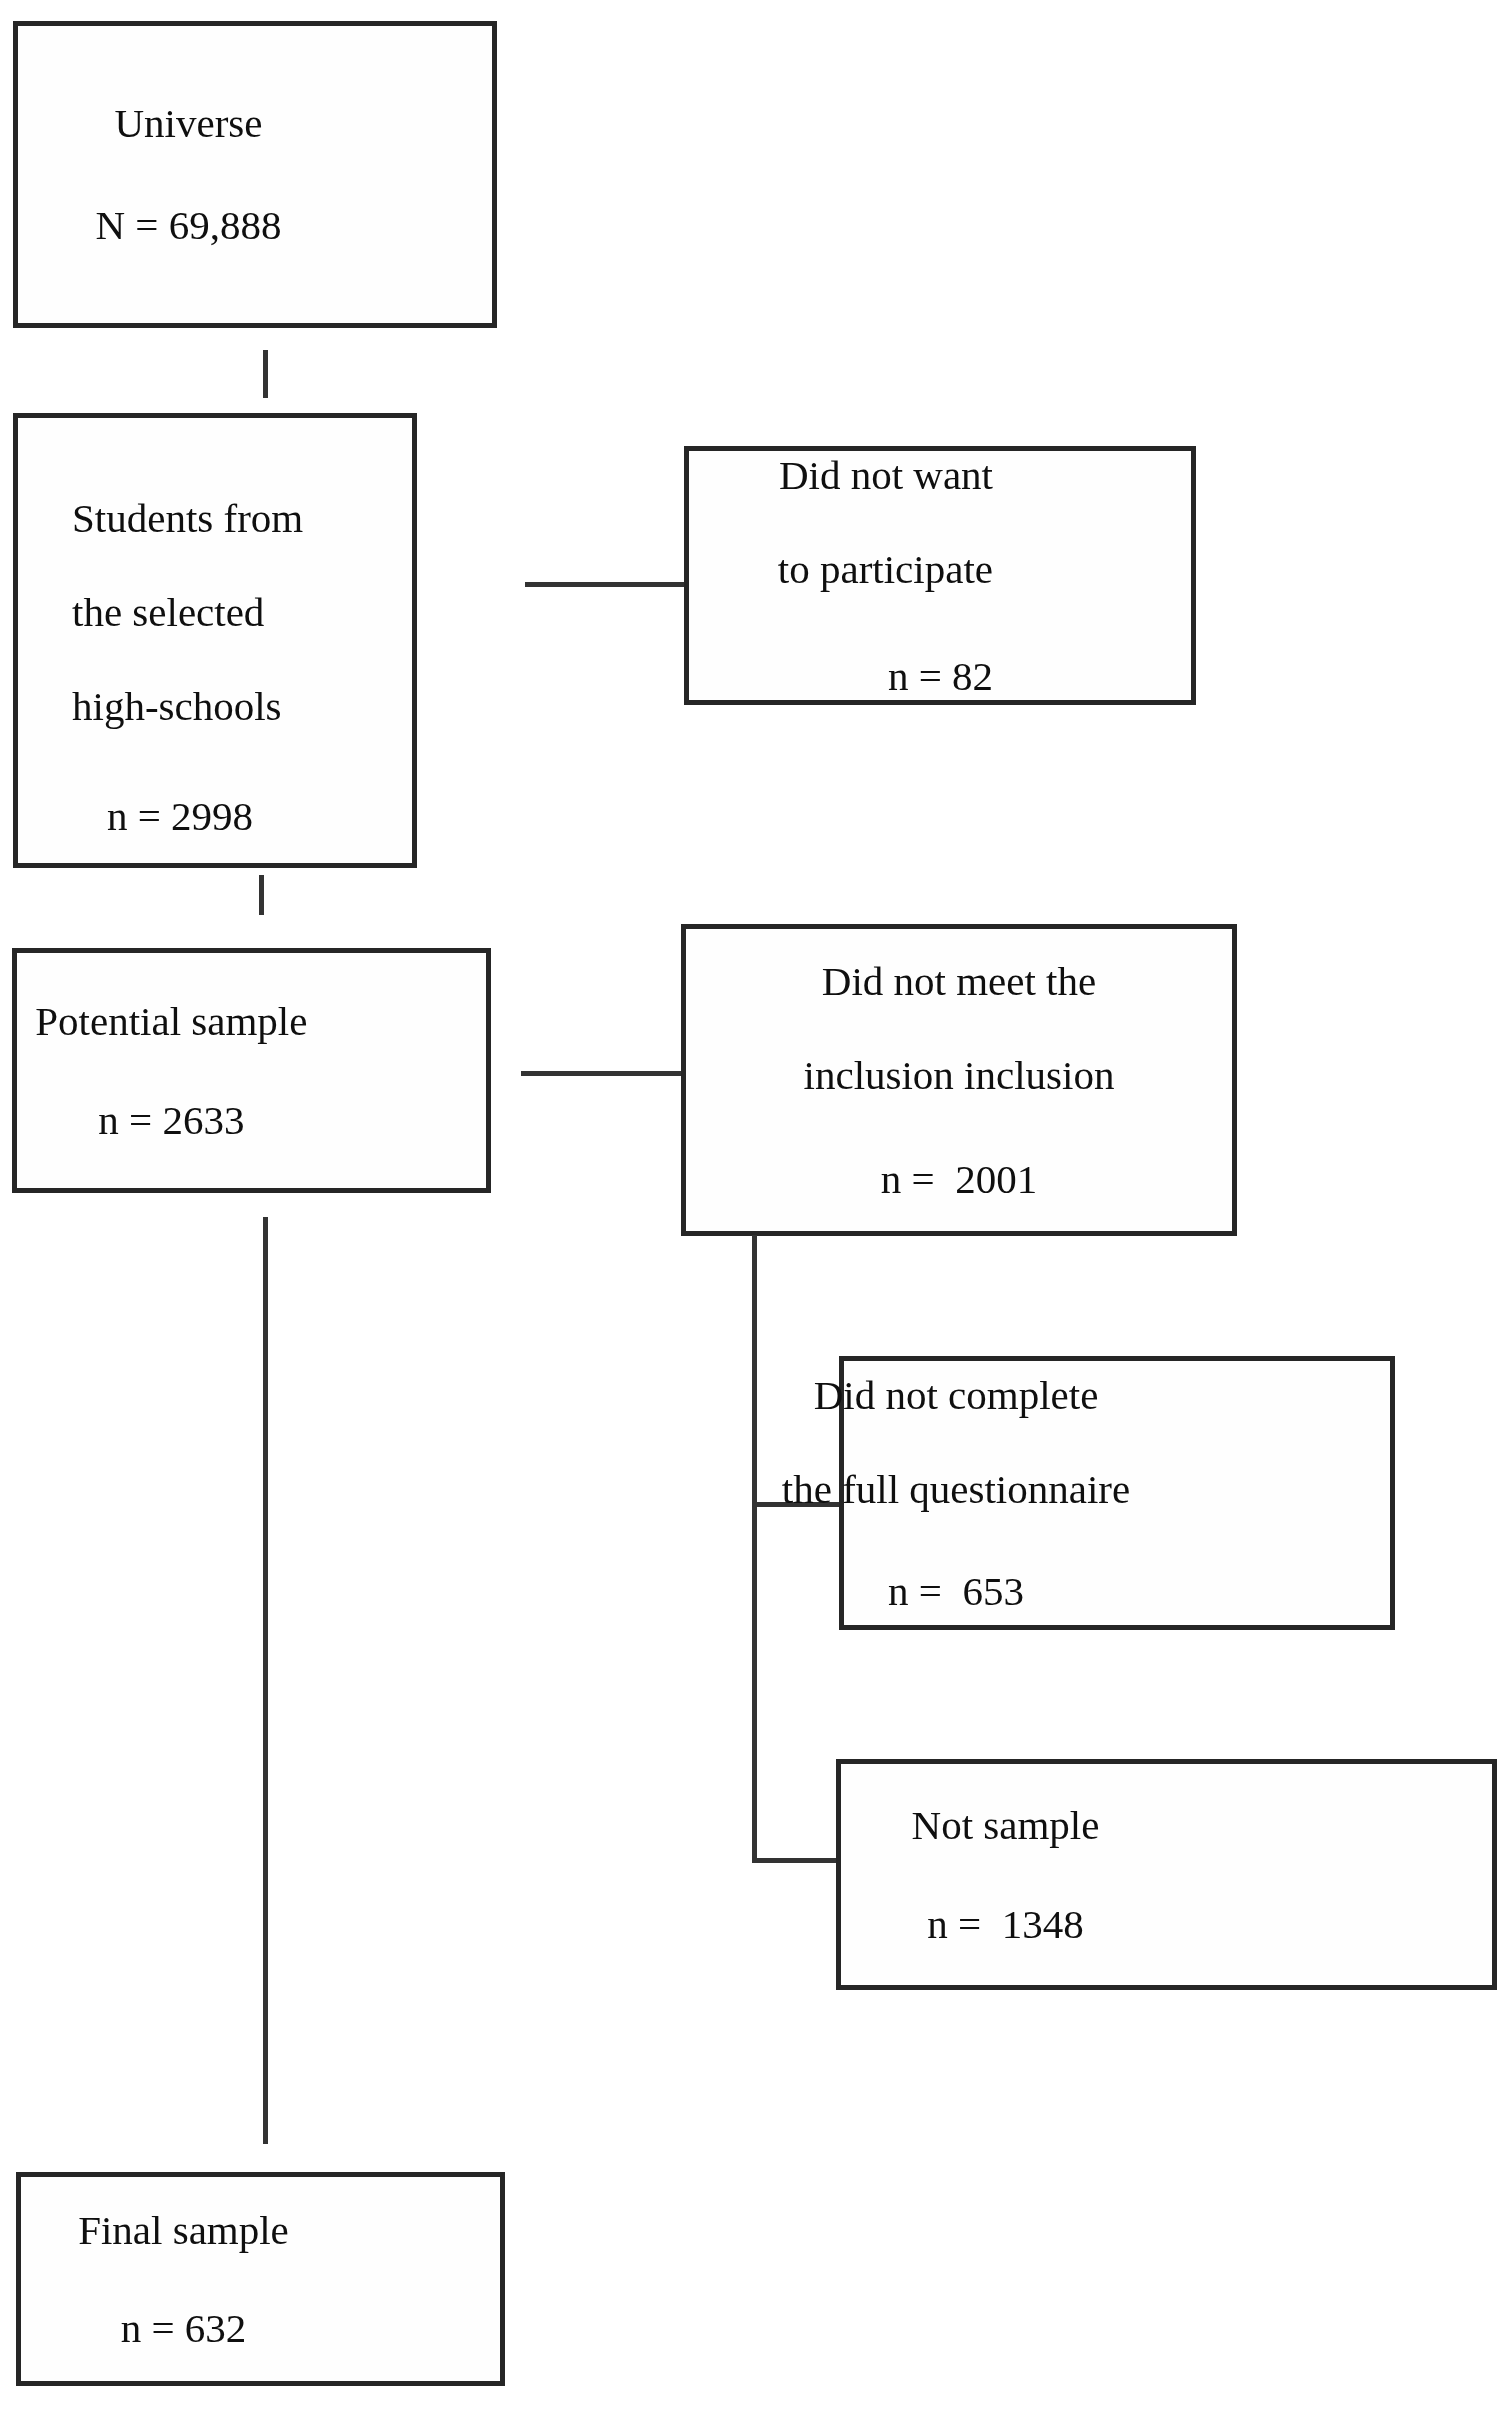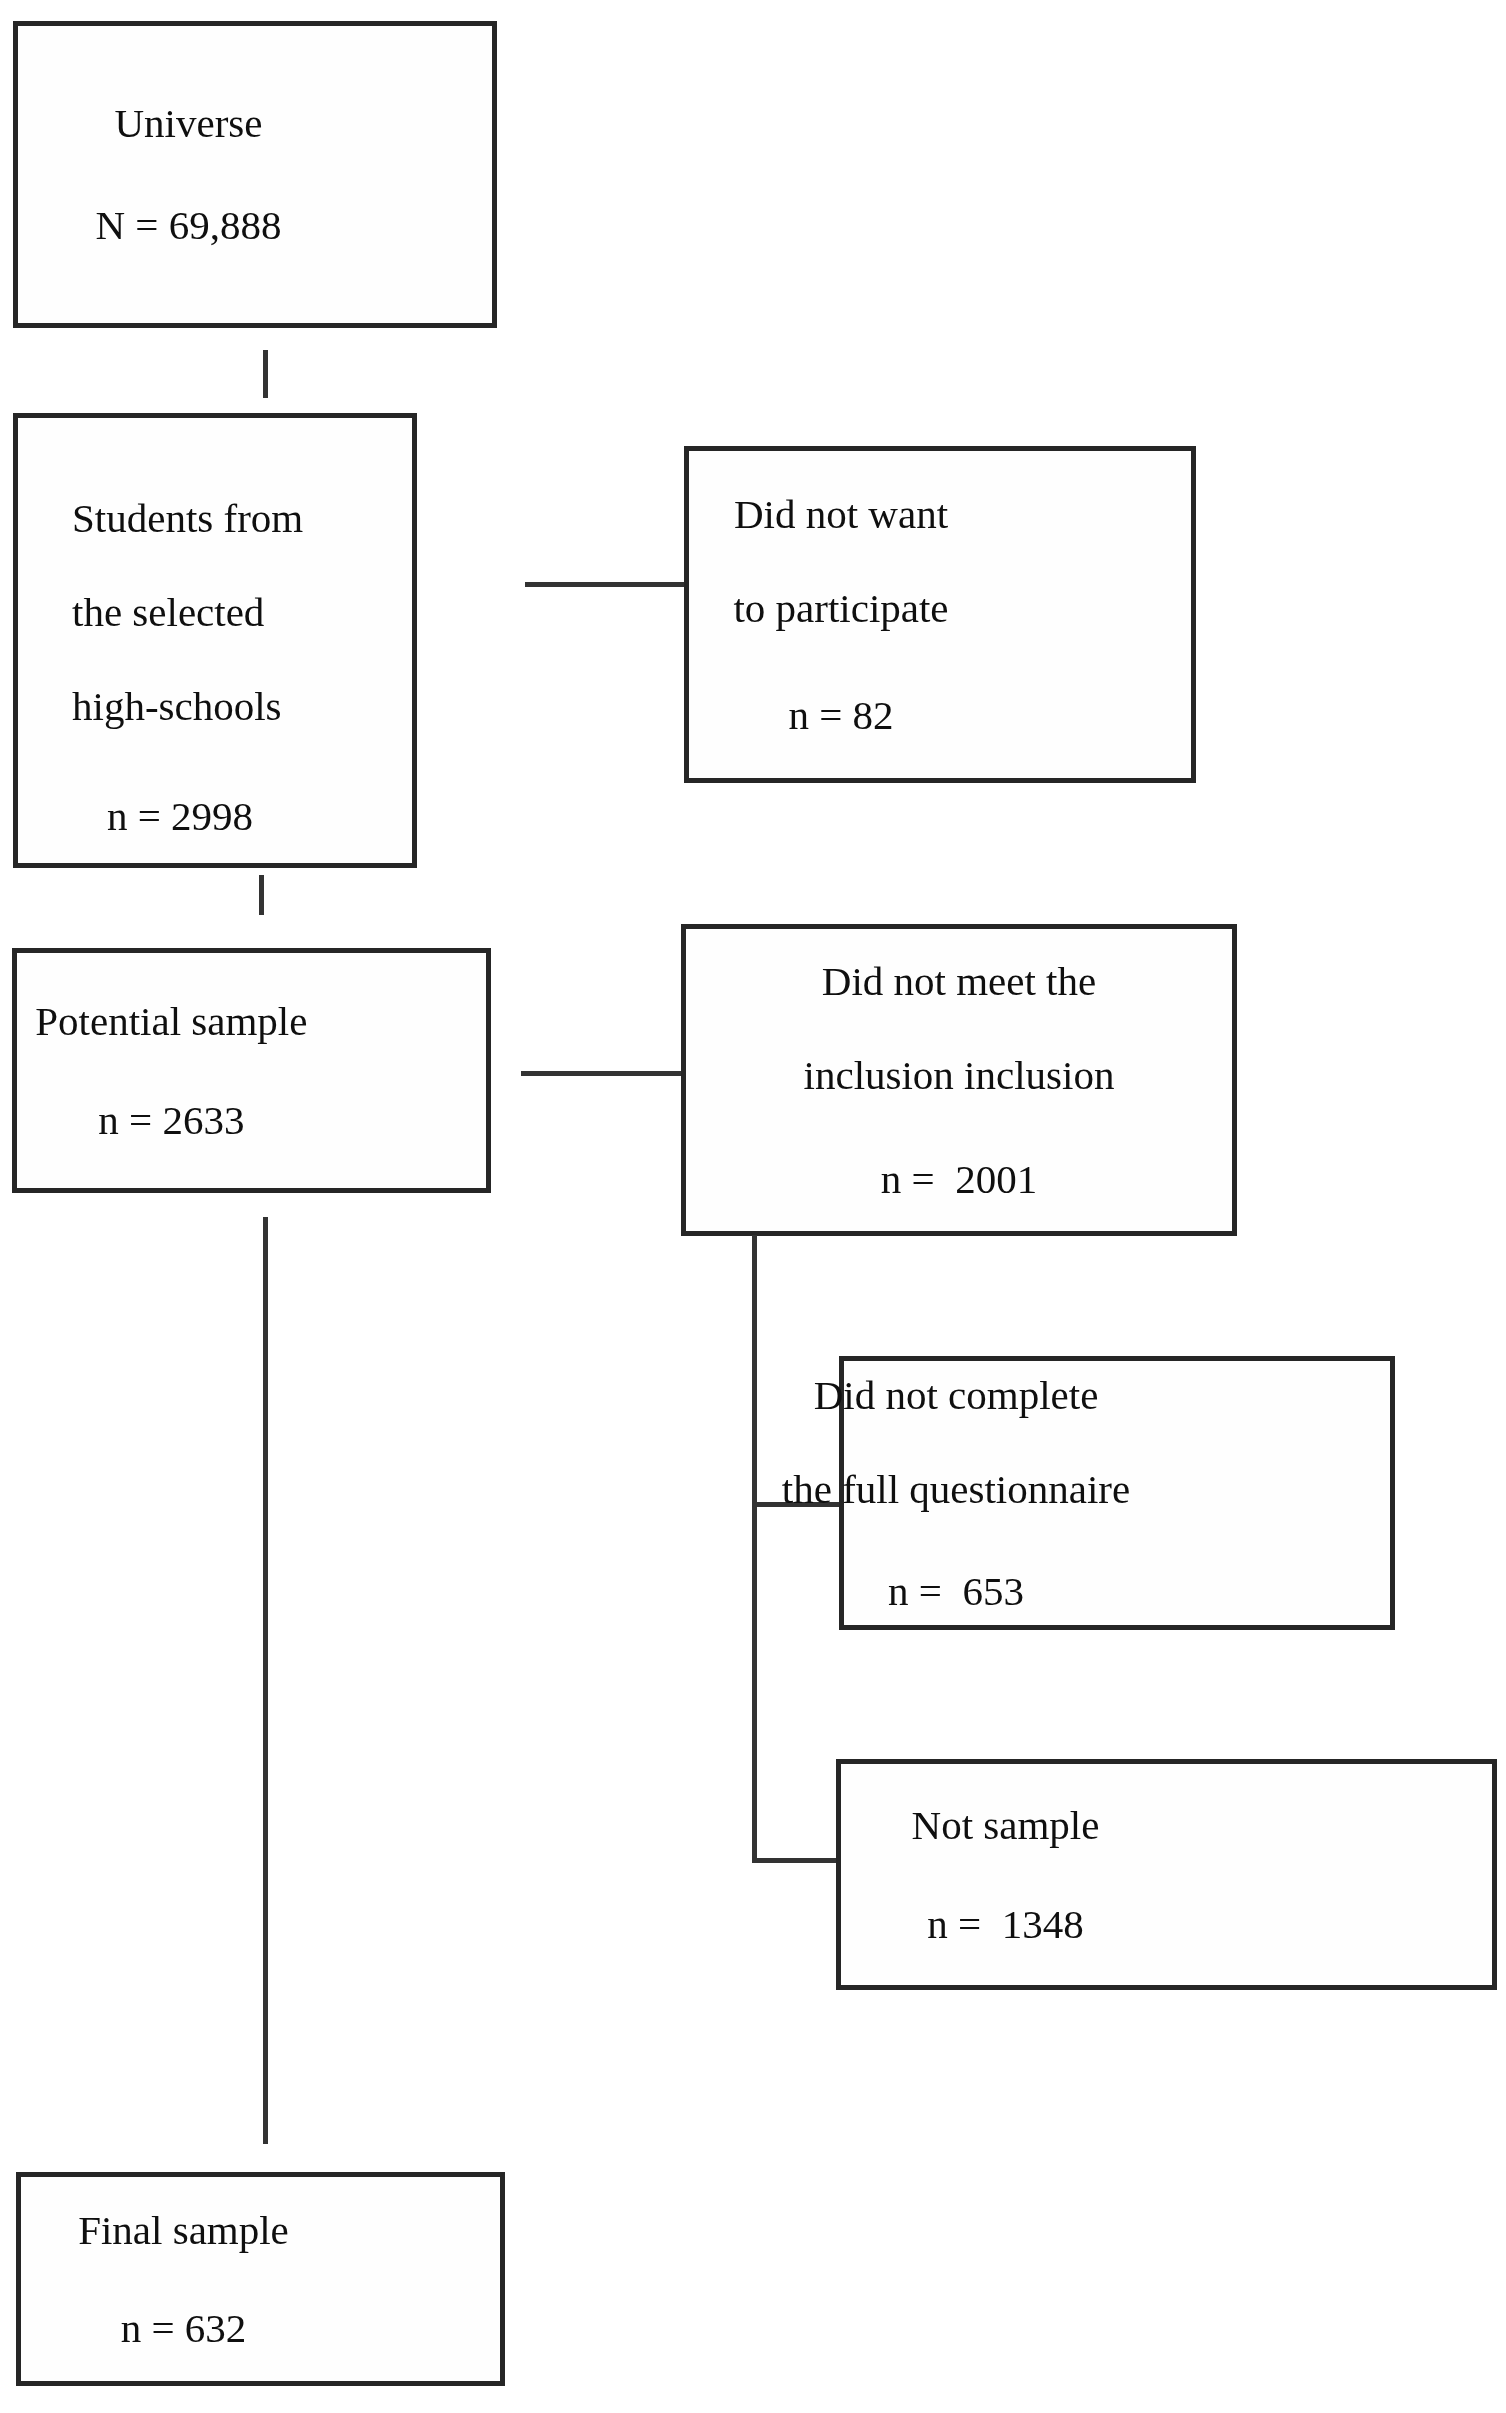--- a/index.html
+++ b/index.html
@@ -53,21 +53,21 @@
 
   <div class="node align-left" style="left:13px; top:413px; width:404px; height:455px; padding-left:54px;justify-content:flex-end;">
     <div class="line">Students from</div>
     <div class="line">the selected</div>
     <div class="line">high-schools</div>
     <div class="count" style="margin-top:16px; margin-left:35px;">n = 2998</div>
   </div>
 
   <div class="connector" style="left:525px; top:582px; width:160px; height:5.1px;"></div>
 
-  <div class="node" style="left:684px; top:446px; width:512px; height:337px; padding-right:198px;">
+  <div class="node" style="left:684px; top:446px; width:512px; height:259px; padding-right:198px;align-items:flex-end;">
     <div class="line">Did not want</div>
     <div class="line">to participate</div>
     <div class="count" style="margin-top:13px;">n = 82</div>
   </div>
 
   <div class="connector" style="left:259px; top:875px; width:5.1px; height:40px;"></div>
 
   <div class="node" style="left:12.4px; top:948px; width:479px; height:245px; padding-right:161px;">
     <div class="line">Potential sample</div>
     <div class="count" style="margin-top:4.4px;">n = 2633</div>

